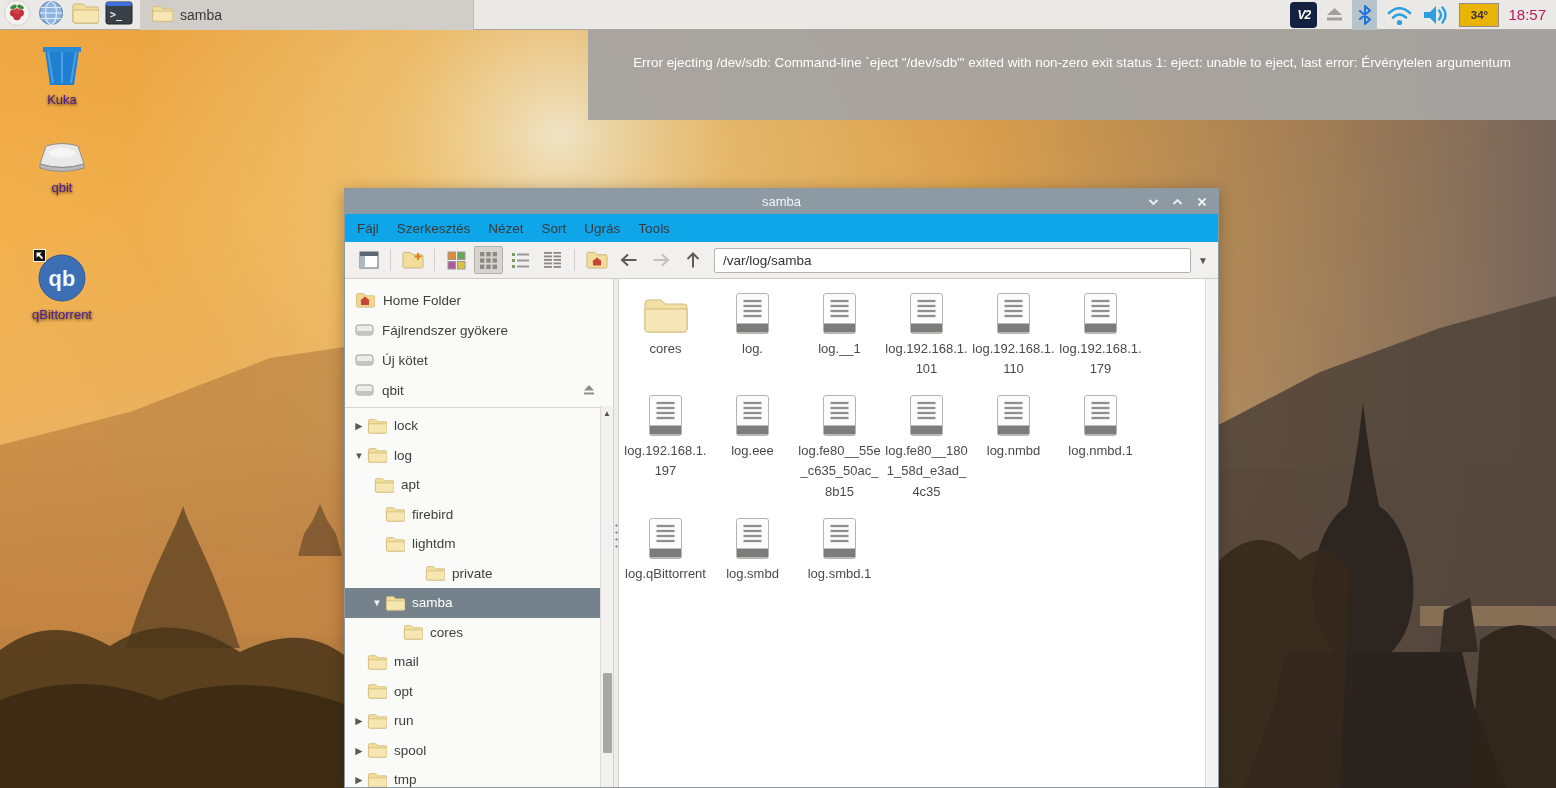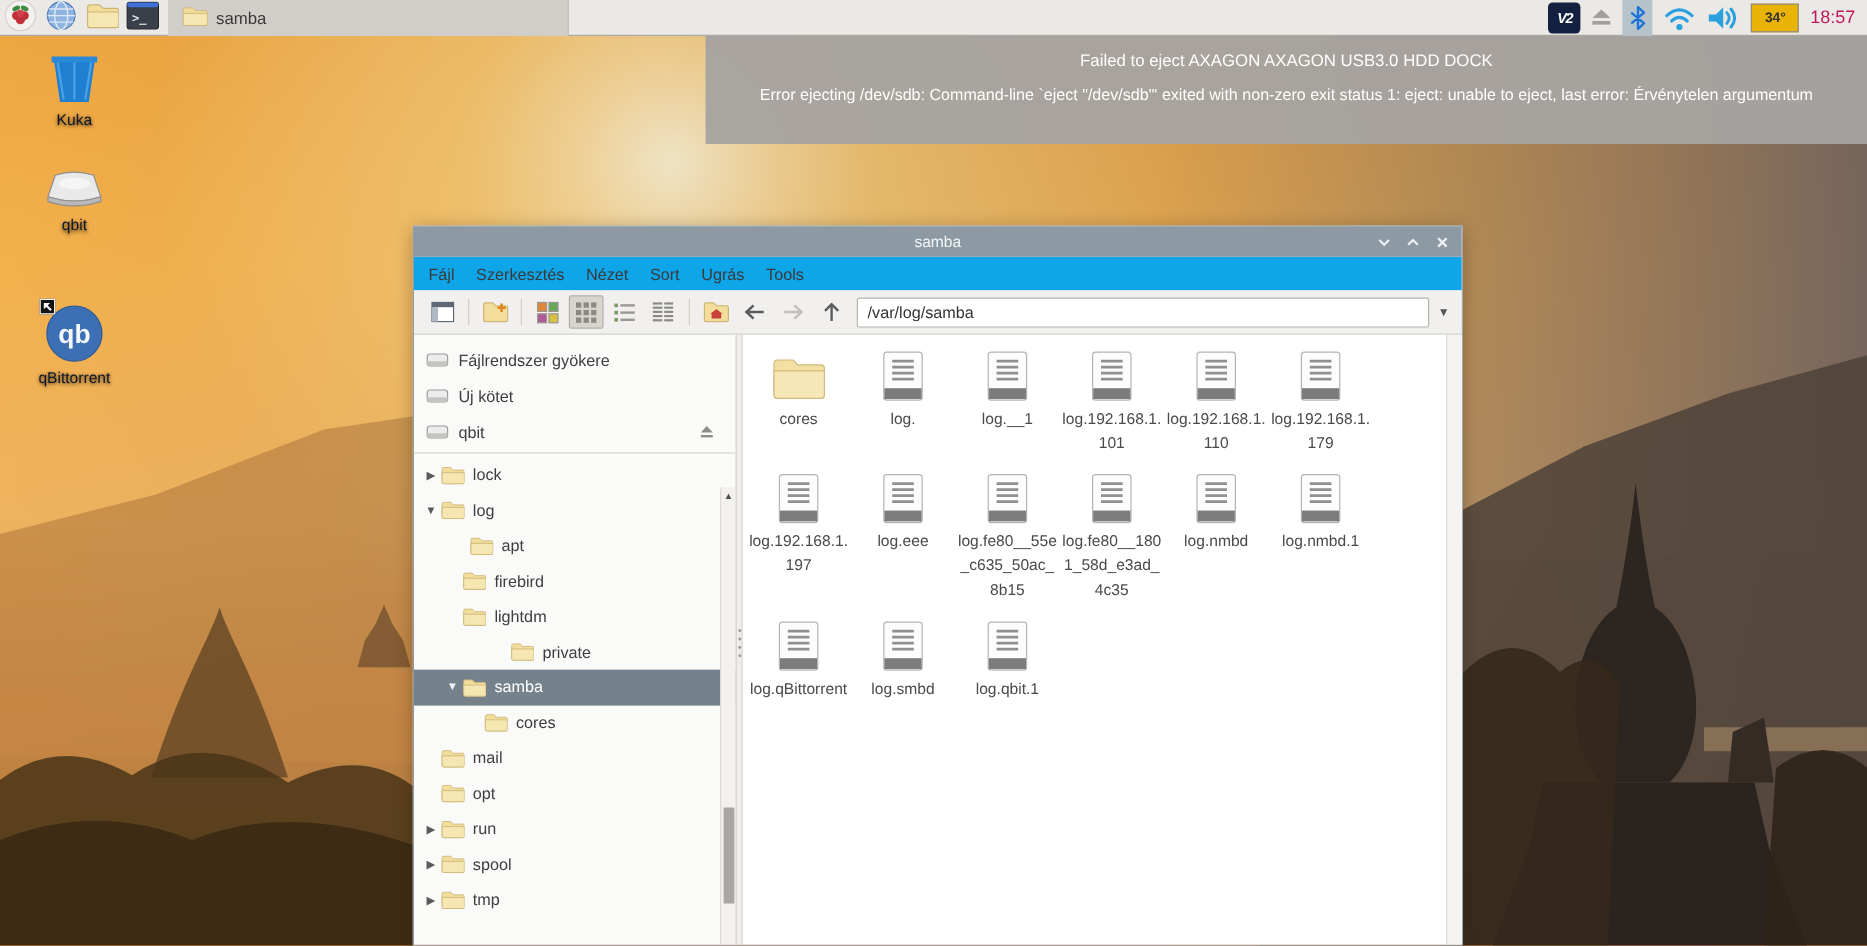--- a/index.html
+++ b/index.html
@@ -39,21 +39,21 @@
   
   .notification{position:absolute;left:588px;top:30px;width:968px;height:90px;
     background:rgba(166,163,160,.97);color:#fefefe;text-align:center;z-index:50;
     padding-top:12px;}
   .notif-title{font-size:14px;}
   .notif-body{font-size:13.4px;margin-top:13px;padding:0 2px;}
 
   
   .dicon{position:absolute;left:9px;width:106px;display:flex;flex-direction:column;
     align-items:center;z-index:5;cursor:pointer;}
-  .dlabel{margin-top:5px;font-size:13px;color:#0f172a;text-align:left;line-height:1.15;
+  .dlabel{margin-top:5px;font-size:13px;color:#4c1d95;text-align:left;line-height:1.15;
     text-shadow:0 1px 3px rgba(45,28,6,.9);}
   .dicon .iconwrap{position:relative;display:flex;align-items:flex-end;justify-content:center;}
   .shortcut-badge{position:absolute;left:-4px;top:-4px;width:13px;height:13px;
     background:#141414;border:1px solid #f2f2f2;display:flex;align-items:center;justify-content:center;}
 
   
   .window{position:absolute;left:344px;top:188px;width:875px;height:600px;z-index:20;
     border:1px solid #8d99a2;background:#fff;display:flex;flex-direction:column;
     box-shadow:0 3px 14px rgba(40,25,10,.35);}
   .titlebar{height:25px;background:#8d9aa3;flex:0 0 25px;position:relative;
@@ -226,21 +226,20 @@
     <span class="clock">18:57</span>
   </div>
 </div>
 
 <div class="sliver">
     <i></i>
     <i></i>
   </div>
 
 <div class="notification">
-  <div class="notif-title">Failed to eject AXAGON AXAGON USB3.0 HDD DOCK</div>
   <div class="notif-body">Error ejecting /dev/sdb: Command-line `eject "/dev/sdb"' exited with non-zero exit status 1: eject: unable to eject, last error: Érvénytelen argumentum</div>
 </div>
 
 <div class="dicon" style="top:42px;">
   <span class="iconwrap">
       <svg width="46" height="46" viewBox="0 0 46 46">
         <path d="M6,8 L40,8 L35,43 L11,43 Z" fill="#1f7fd0"></path>
         <path d="M4,5 h38 v5 h-38 z" fill="#2b8ad8"></path>
         <path d="M9,10 L14,41" stroke="#4aa0e4" stroke-width="2"></path>
         <path d="M23,10 L23,41" stroke="#4aa0e4" stroke-width="2"></path>
@@ -399,43 +398,52 @@
       </button>
     <input class="pathbar" value="/var/log/samba" style="">
     <span class="path-caret">▼</span>
   </div>
 
   <div class="wbody">
     <div class="sidebar">
       <div class="places" id="places">
           <div class="prow">
             <span style="display: flex;">
-              <svg width="19" height="14" viewBox="0 0 19 14">
-                <rect x="1" y="2" width="17" height="10" rx="2.5" fill="#ececec" stroke="#9c9a97"></rect>
-                <path d="M1,8 h17 v1.5 q0,2.5 -2.5,2.5 h-12 q-2.5,0 -2.5,-2.5 Z" fill="#c6c4c1"></path>
-              </svg>
-            </span>
-            <span>Fájlrendszer gyökere</span>
+              <svg width="20" height="16" viewBox="0 0 28 22">
+                <path d="M2,4 q0,-2 2,-2 h8 l3,3 h11 q2,0 2,2 v12 q0,2 -2,2 H4 q-2,0 -2,-2 Z" fill="#f0d98e" stroke="#cdb578"></path>
+                <path d="M14,6 L21,12 H19.5 V18 H8.5 V12 H7 Z" fill="#c8423a"></path>
+              </svg>
+            </span>
+            <span>Home Folder</span>
           </div>
           <div class="prow">
             <span style="display: flex;">
               <svg width="19" height="14" viewBox="0 0 19 14">
                 <rect x="1" y="2" width="17" height="10" rx="2.5" fill="#ececec" stroke="#9c9a97"></rect>
                 <path d="M1,8 h17 v1.5 q0,2.5 -2.5,2.5 h-12 q-2.5,0 -2.5,-2.5 Z" fill="#c6c4c1"></path>
               </svg>
             </span>
-            <span>Új kötet</span>
+            <span>Fájlrendszer gyökere</span>
           </div>
           <div class="prow">
             <span style="display: flex;">
               <svg width="19" height="14" viewBox="0 0 19 14">
                 <rect x="1" y="2" width="17" height="10" rx="2.5" fill="#ececec" stroke="#9c9a97"></rect>
                 <path d="M1,8 h17 v1.5 q0,2.5 -2.5,2.5 h-12 q-2.5,0 -2.5,-2.5 Z" fill="#c6c4c1"></path>
               </svg>
             </span>
+            <span>Új kötet</span>
+          </div>
+          <div class="prow">
+            <span style="display: flex;">
+              <svg width="19" height="14" viewBox="0 0 19 14">
+                <rect x="1" y="2" width="17" height="10" rx="2.5" fill="#ececec" stroke="#9c9a97"></rect>
+                <path d="M1,8 h17 v1.5 q0,2.5 -2.5,2.5 h-12 q-2.5,0 -2.5,-2.5 Z" fill="#c6c4c1"></path>
+              </svg>
+            </span>
             <span>qbit</span>
             <span class="eject"><svg width="12" height="11" viewBox="0 0 12 11">
                 <path d="M6,1 L11,6.5 H1 Z" fill="#8f8d8a"></path>
                 <rect x="1" y="8.5" width="10" height="2" fill="#8f8d8a"></rect>
               </svg></span>
           </div>
         </div>
       <div class="side-sep"></div>
       <div class="tree" id="tree">
           <div class="trow" style="padding-left: 6px;">
@@ -451,21 +459,21 @@
           <div class="trow" style="padding-left: 6px;">
             <span class="exp">▼</span>
             <span class="ficon-s">
               <svg width="20" height="16" viewBox="0 0 28 22">
                 <path d="M2,4 q0,-2 2,-2 h8 l3,3 h11 q2,0 2,2 v12 q0,2 -2,2 H4 q-2,0 -2,-2 Z" fill="#f2dd9b" stroke="#cdb578"></path>
                 <path d="M2,8 h26 v11 q0,2 -2,2 H4 q-2,0 -2,-2 Z" fill="#f6e7b2" stroke="#cdb578"></path>
               </svg>
             </span>
             <span>log</span>
           </div>
-          <div class="trow" style="padding-left: 30px;">
+          <div class="trow" style="padding-left: 13px;">
             <span class="exp"></span>
             <span class="ficon-s">
               <svg width="20" height="16" viewBox="0 0 28 22">
                 <path d="M2,4 q0,-2 2,-2 h8 l3,3 h11 q2,0 2,2 v12 q0,2 -2,2 H4 q-2,0 -2,-2 Z" fill="#f2dd9b" stroke="#cdb578"></path>
                 <path d="M2,8 h26 v11 q0,2 -2,2 H4 q-2,0 -2,-2 Z" fill="#f6e7b2" stroke="#cdb578"></path>
               </svg>
             </span>
             <span>apt</span>
           </div>
           <div class="trow" style="padding-left: 24px;">
@@ -789,19 +797,19 @@
                 <path d="M4,1.5 h27 q2.5,0 2.5,2.5 v35 q0,2.5 -2.5,2.5 h-27 q-2.5,0 -2.5,-2.5 v-35 q0,-2.5 2.5,-2.5 Z" fill="#fcfcfc" stroke="#b6b4b0"></path>
                 <rect x="2" y="31.5" width="31" height="9" fill="#7c7c7c"></rect>
                 <g stroke="#8f8f8f" stroke-width="2.3">
                   <line x1="8.5" y1="9" x2="26.5" y2="9"></line>
                   <line x1="8.5" y1="14" x2="26.5" y2="14"></line>
                   <line x1="8.5" y1="19" x2="26.5" y2="19"></line>
                   <line x1="8.5" y1="24" x2="26.5" y2="24"></line>
                 </g>
               </svg>
             </span>
-            <span class="flabel">log.qbit.1</span>
+            <span class="flabel">log.smbd.1</span>
           </div>
         </div>
       <div class="file-scroll"></div>
     </div>
   </div>
 </div>
 
 </body></html>

